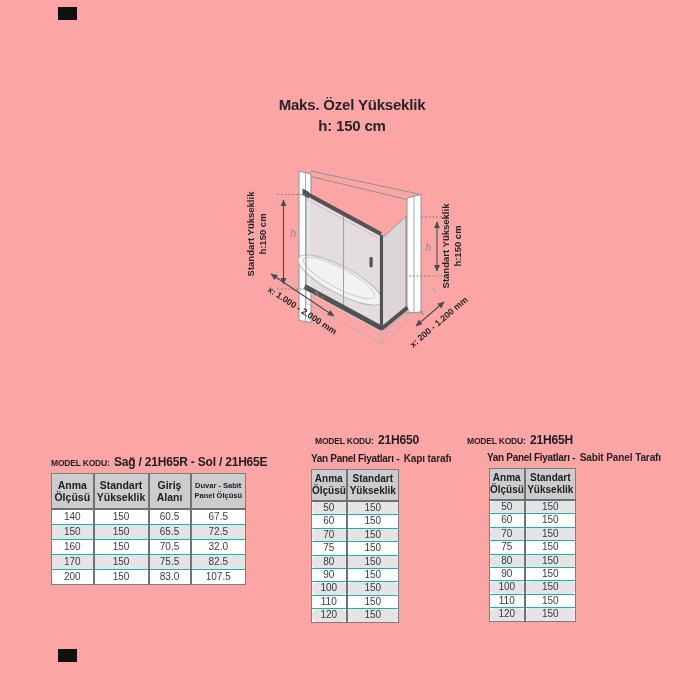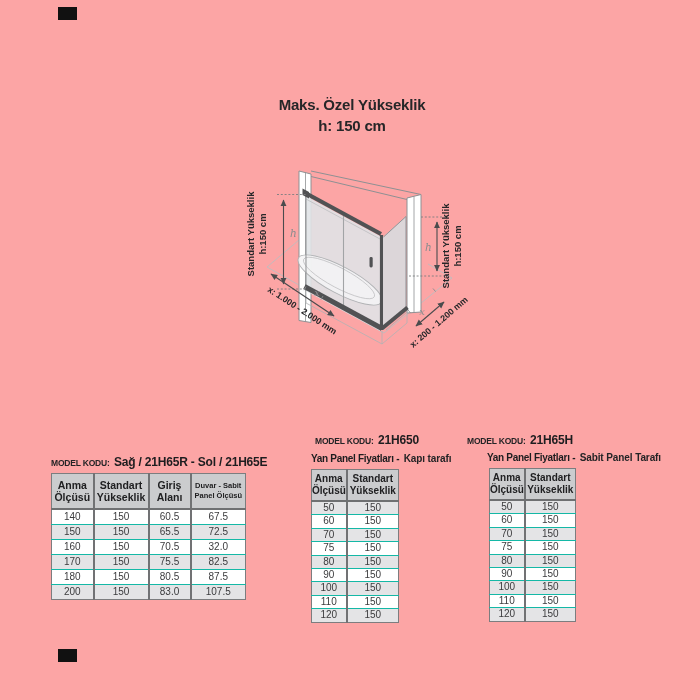--- a/index.html
+++ b/index.html
@@ -39,21 +39,21 @@
   #table-main col.c1{width:42px;} #table-main col.c2{width:55px;}
   #table-main col.c3{width:42px;} #table-main col.c4{width:55px;}
   #table-main th{height:26px;}
   #table-main th:last-child{font-size:7.5px;line-height:10px;}
   #table-main td{height:14px;line-height:14px;}
   #table-main tbody tr:nth-child(even){background:#e4e4e6;}
 
   
   table.tbl-narrow col.c1{width:35px;}
   table.tbl-narrow th{font-size:10px;height:23px;line-height:12px;padding:3px 0;}
-  table.tbl-narrow td{height:12.4px;line-height:12.4px;}
+  table.tbl-narrow td{height:12.4px;line-height:12.4px;border-radius:6px;}
   table.tbl-narrow tbody tr:nth-child(odd){background:#e4e4e6;}
   #table-door{left:311px;top:469px;width:87px;}
   #table-door col.c2{width:52px;}
   #table-fixed{left:489px;top:468px;width:86px;}
   #table-fixed col.c2{width:51px;}
 </style>
 </head>
 <body>
 
 <div class="page">
@@ -181,26 +181,20 @@
           <td>70.5</td>
           <td>32.0</td>
         </tr>
         <tr>
           <td>170</td>
           <td>150</td>
           <td>75.5</td>
           <td>82.5</td>
         </tr>
         <tr>
-          <td>180</td>
-          <td>150</td>
-          <td>80.5</td>
-          <td>87.5</td>
-        </tr>
-        <tr>
           <td>200</td>
           <td>150</td>
           <td>83.0</td>
           <td>107.5</td>
         </tr>
       </tbody>
   </table>
 
   <div class="tbl-title" style="left:315px;top:430px;">
     <span class="model-label">MODEL KODU:</span>

